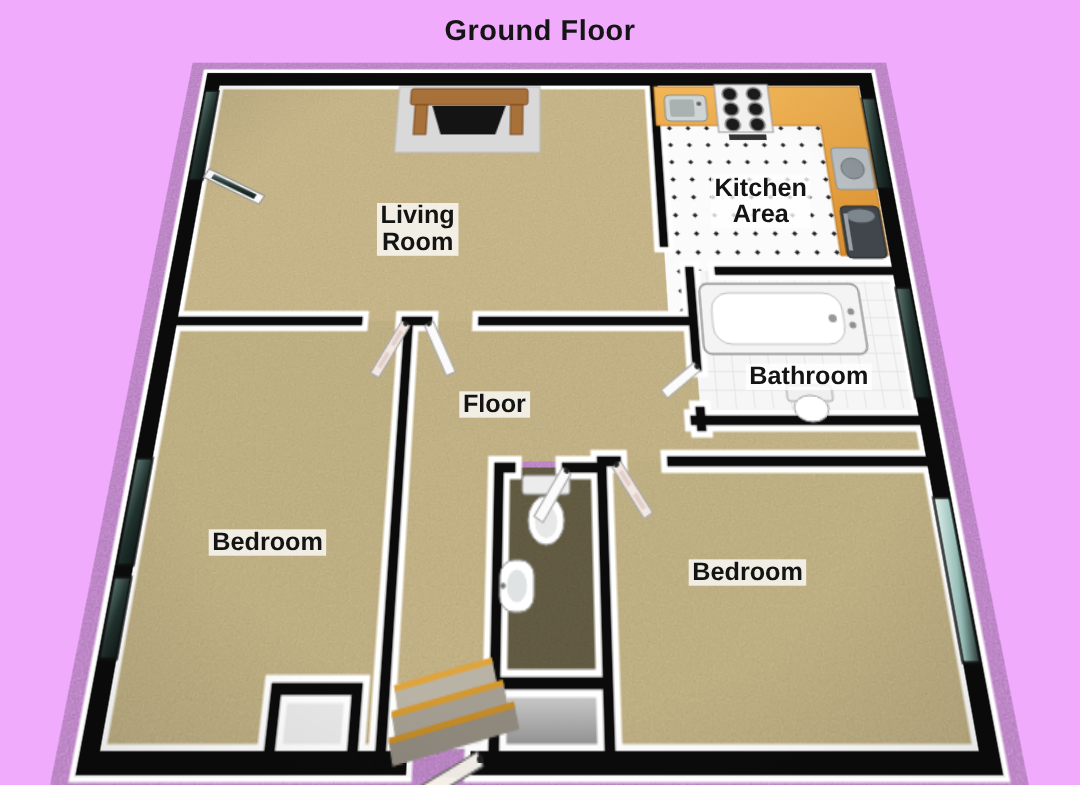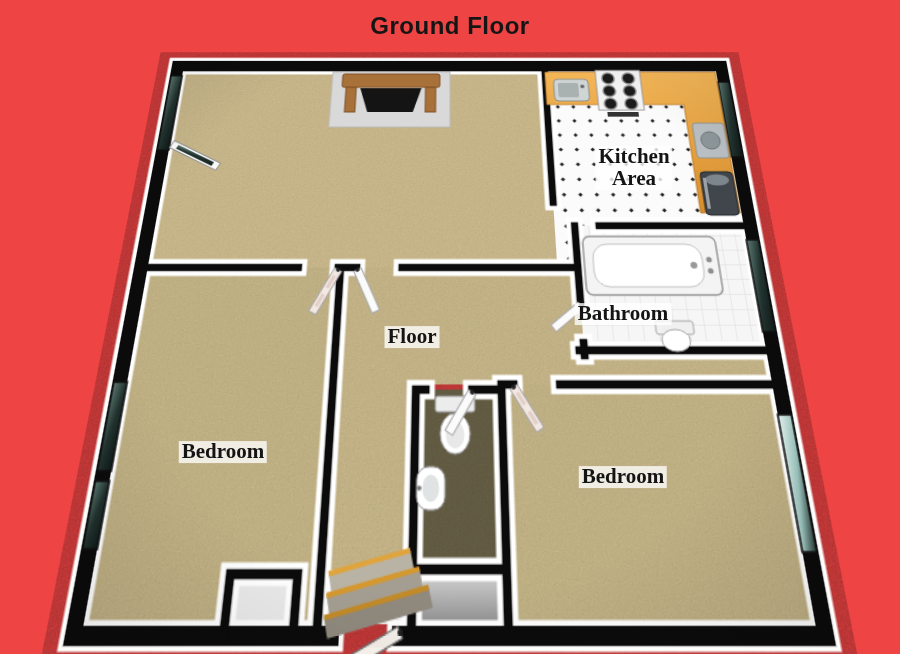--- a/index.html
+++ b/index.html
@@ -1,31 +1,31 @@
 <!DOCTYPE html>
 <html><head>
 <meta charset="utf-8">
 <style>
   html,body{margin:0;padding:0;background:#ffffff;}
-  .stage{position:relative;width:900px;height:654px;background:#ef4444;overflow:hidden;
+  .stage{position:relative;width:900px;height:654px;background:#f0abfc;overflow:hidden;
          font-family:"Liberation Sans",sans-serif;}
   .plan-title{position:absolute;left:450px;top:26px;transform:translate(-50%,-50%);
          font-weight:bold;font-size:24px;color:#151515;letter-spacing:.5px;white-space:nowrap;}
   .plan{position:absolute;left:172px;top:60px;width:555px;height:485px;
          transform-origin:50% 0;
          transform:perspective(850px) rotateX(30deg);}
   .plan svg{overflow:visible;display:block;}
   .room-label{position:absolute;transform:translate(-50%,-50%);
          background:rgba(255,255,255,.78);color:#141414;
          font-weight:bold;font-size:21px;line-height:1.04;text-align:center;
-         white-space:pre-line;padding:0 3px;font-family:Liberation Serif, serif;}
+         white-space:pre-line;padding:0 3px;}
   .lbl-living{left:348px;top:191px;}
   .lbl-kitchen{left:634px;top:168px;}
   .lbl-hall{left:412px;top:337px;}
-  .lbl-bathroom{left:623px;top:314px;}
+  .lbl-bathroom{left:674px;top:314px;}
   .lbl-bed-left{left:223px;top:452px;}
   .lbl-bed-right{left:623px;top:477px;}
 </style>
 </head>
 <body>
 
 <div class="stage">
 
   <div class="plan-title">Ground Floor</div>
 
@@ -213,20 +213,22 @@
       <rect x="-8" y="26" width="78" height="13" fill="#8f897e"></rect>
       <rect x="0" y="-2" width="62" height="3.5" fill="#e0a43c"></rect>
       <rect x="-4" y="11.2" width="70" height="3.5" fill="#d4982f"></rect>
       <rect x="-8" y="24.2" width="78" height="3.5" fill="#c28a28"></rect>
     </g>
 
     <rect x="0" y="0" width="555" height="485" fill="url(#vig)"></rect>
   </svg>
   </div>
 
+  <div class="room-label lbl-living">Living
+Room</div>
   <div class="room-label lbl-kitchen">Kitchen
 Area</div>
   <div class="room-label lbl-hall">Floor</div>
   <div class="room-label lbl-bathroom">Bathroom</div>
   <div class="room-label lbl-bed-left">Bedroom</div>
   <div class="room-label lbl-bed-right">Bedroom</div>
 
 </div>
 
 </body></html>

